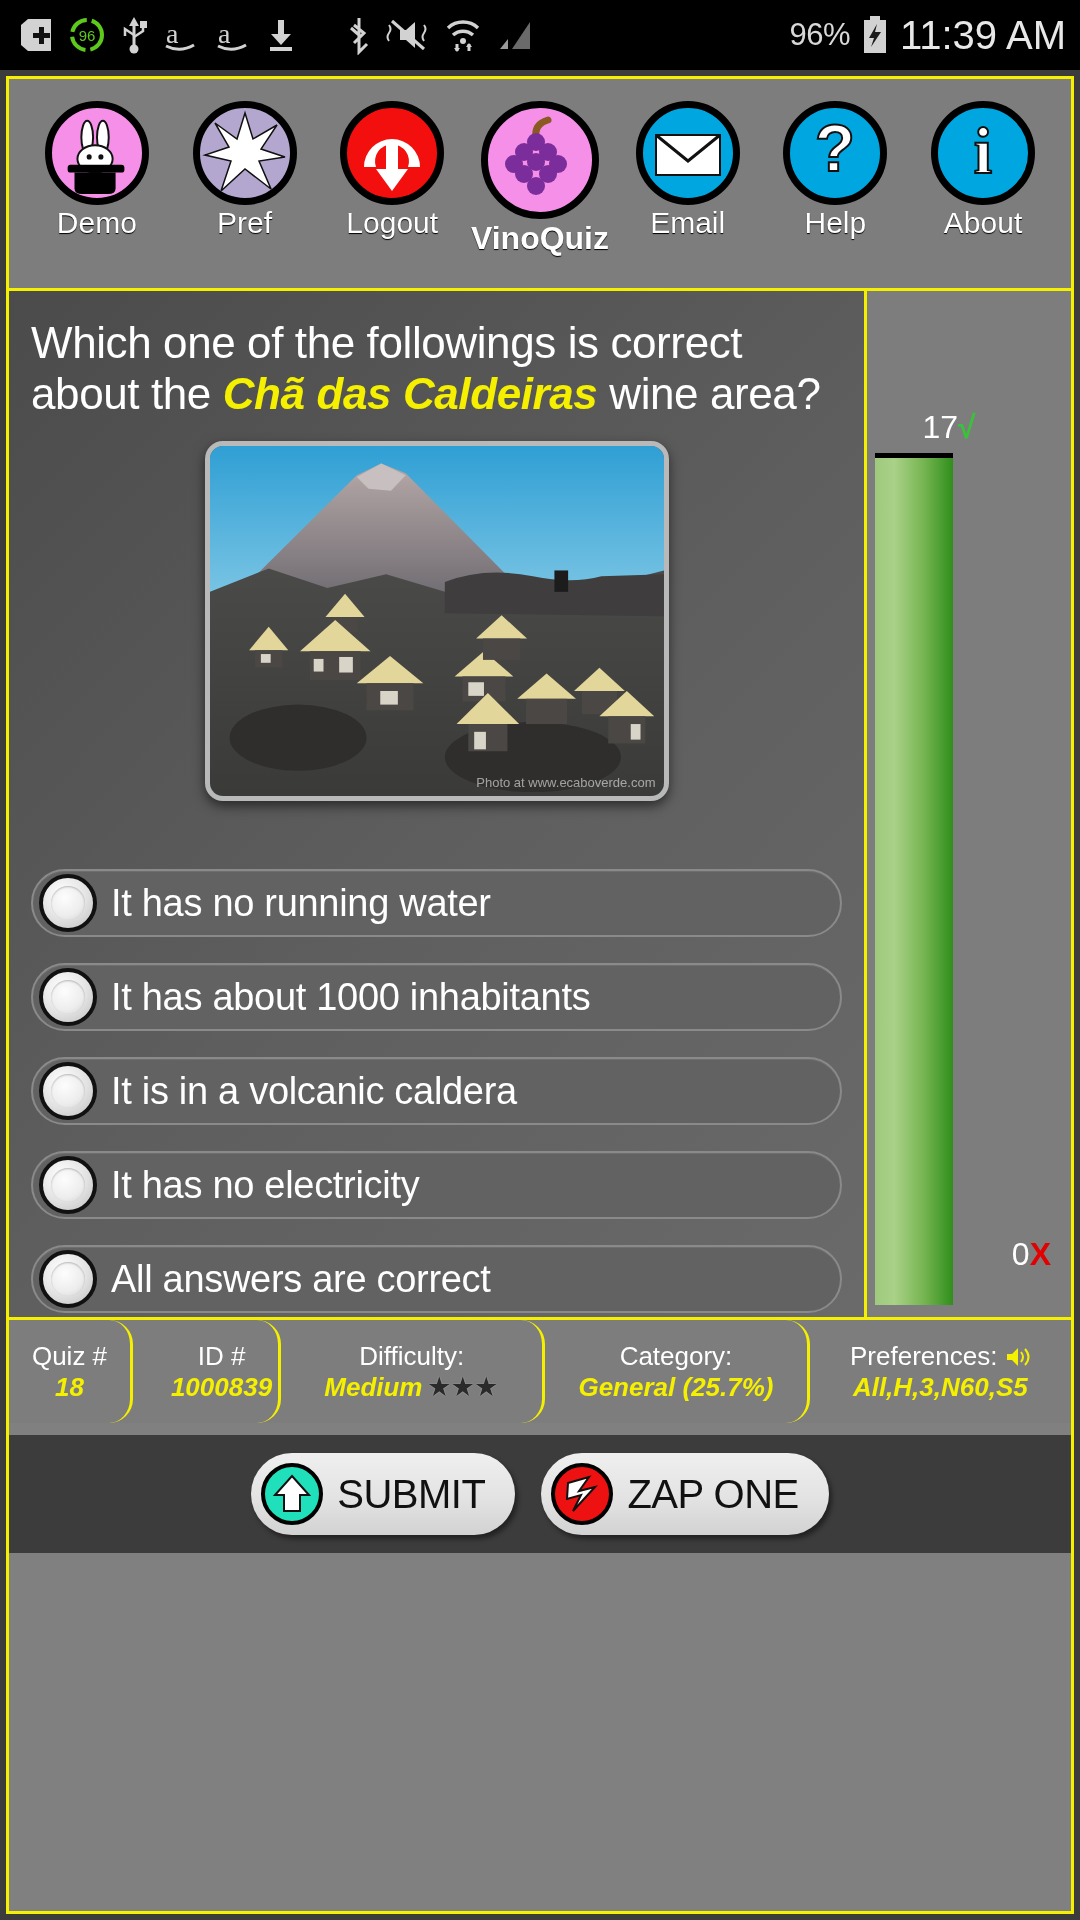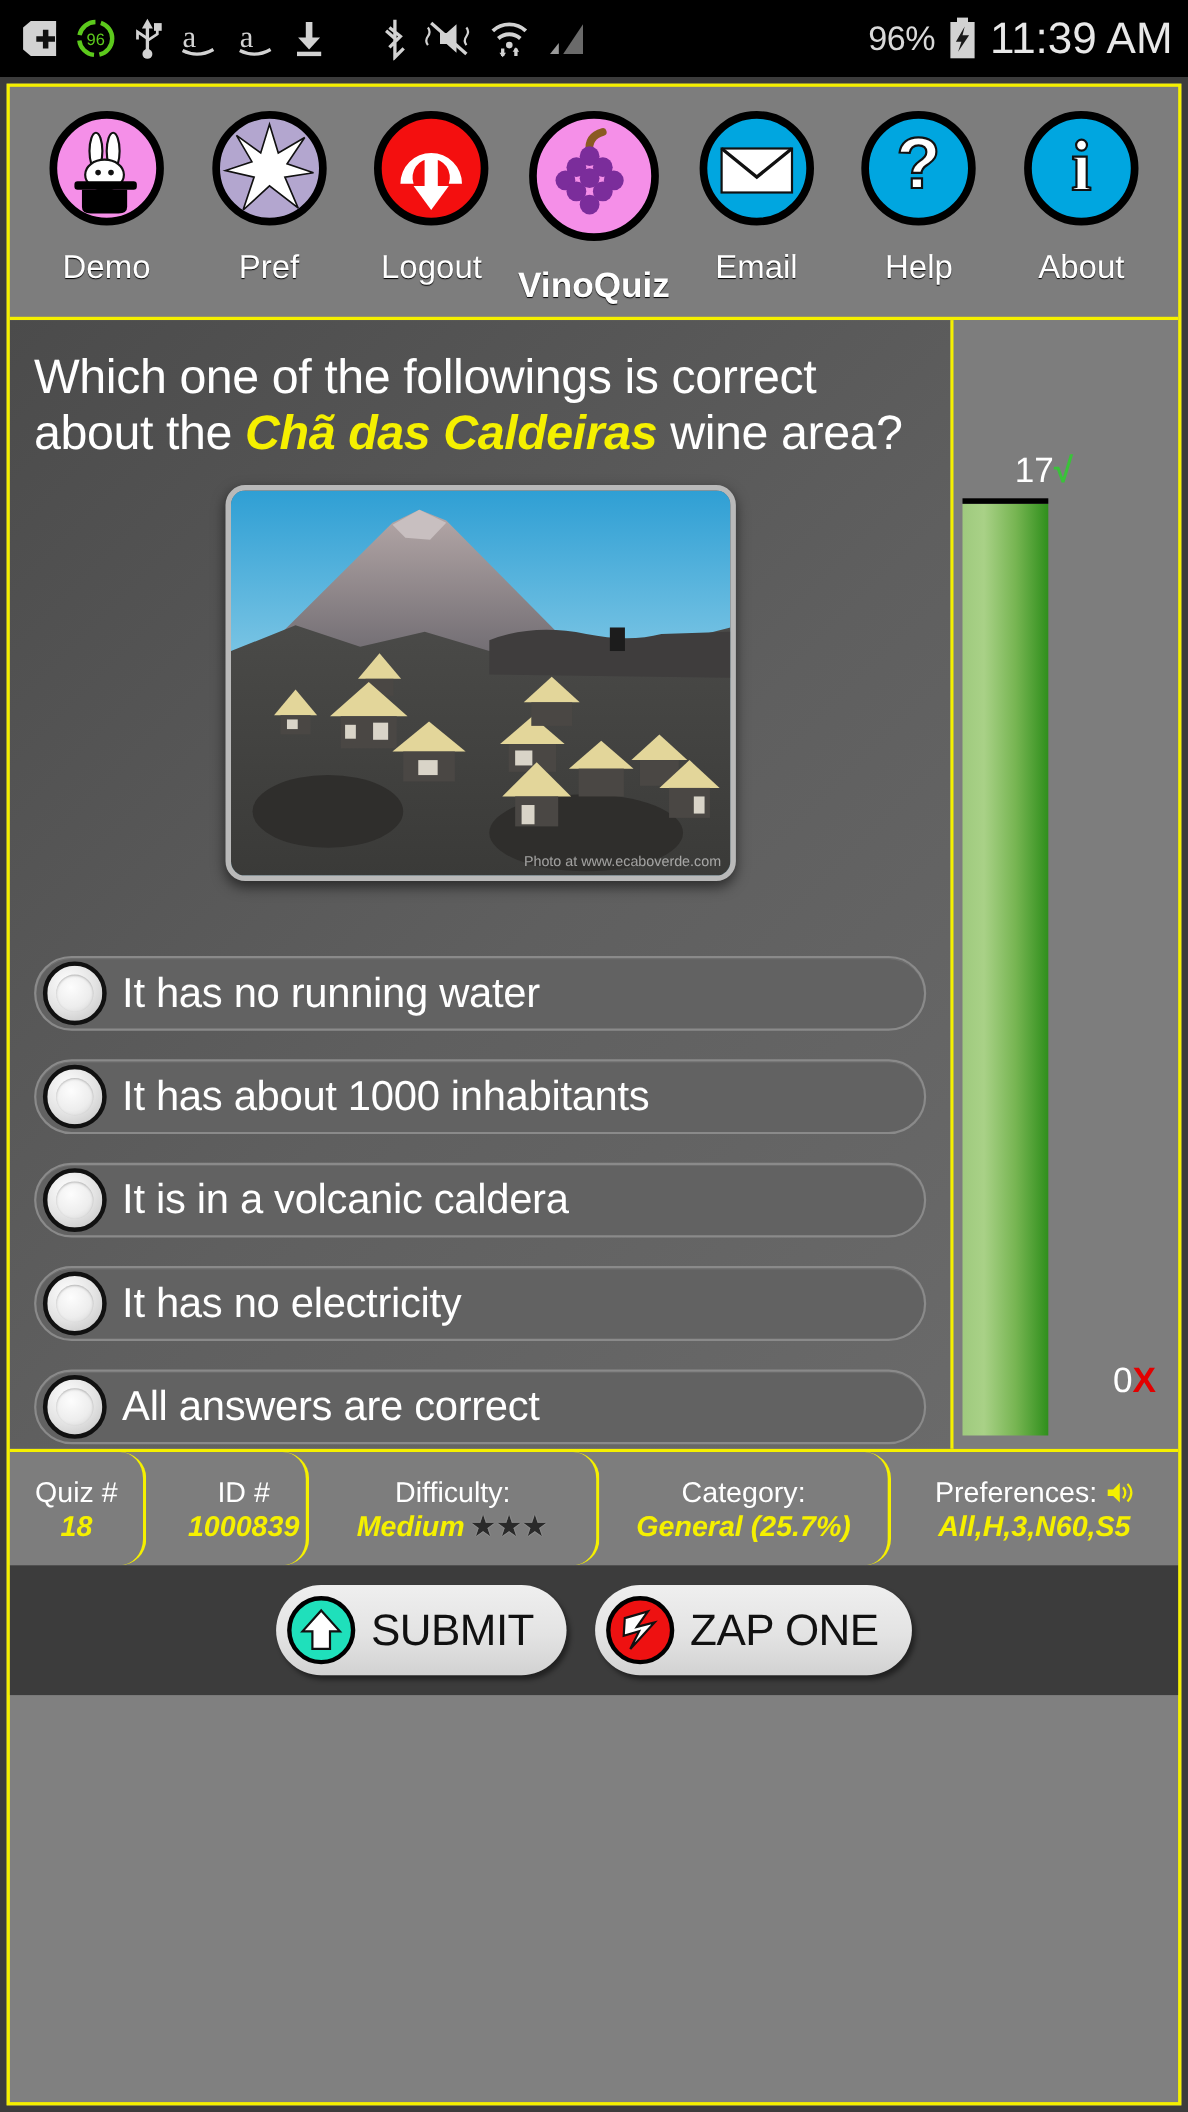--- a/index.html
+++ b/index.html
@@ -47,21 +47,21 @@
     padding: 22px 14px 0 14px;
   }
   .tbitem { width: 134px; display: flex; flex-direction: column; align-items: center; }
   .tbcircle {
     width: 104px; height: 104px; border-radius: 50%;
     border: 7px solid #000;
     display: flex; align-items: center; justify-content: center;
     position: relative; overflow: hidden;
   }
   .tbitem.big .tbcircle { width: 118px; height: 118px; }
-  .tblabel { color: #fff; font-size: 30px; margin-top: 22px; text-shadow: 0 1px 1px #000; }
+  .tblabel { color: #fff; font-size: 30px; margin-top: 1px; text-shadow: 0 1px 1px #000; }
   .tblabel.bold { font-weight: bold; font-size: 32px; }
 
   .c-pink { background: #f58fe8; }
   .c-violet { background: #b3a6cf; }
   .c-red { background: #f40f0f; }
   .c-blue { background: #00a6e0; }
 
   
   .content {
     display: flex;
@@ -164,21 +164,21 @@
   .info-k { color: #fff; font-size: 26px; white-space: nowrap; }
   .info-v { color: #f5f000; font-size: 26px; font-style: italic; font-weight: bold; white-space: nowrap; display:flex; align-items:center; gap:6px; }
   .stars { letter-spacing: 2px; font-size: 24px; color: #2a2a2a; text-shadow: 0 0 1px #ddd; font-style: normal; }
 
   
   .actionbar {
     height: 118px;
     background: #3c3c3c;
     display: flex; align-items: center; justify-content: center;
     gap: 26px;
-    margin-top: 0;
+    margin-top: 12px;
   }
   .btn {
     height: 82px;
     background: linear-gradient(to bottom, #efefef 0%, #e3e3e3 55%, #d2d2d2 100%);
     border-radius: 41px;
     display: flex; align-items: center;
     padding: 0 30px 0 10px;
     box-shadow: 3px 4px 5px rgba(0,0,0,.45);
   }
   .btn-icon {

